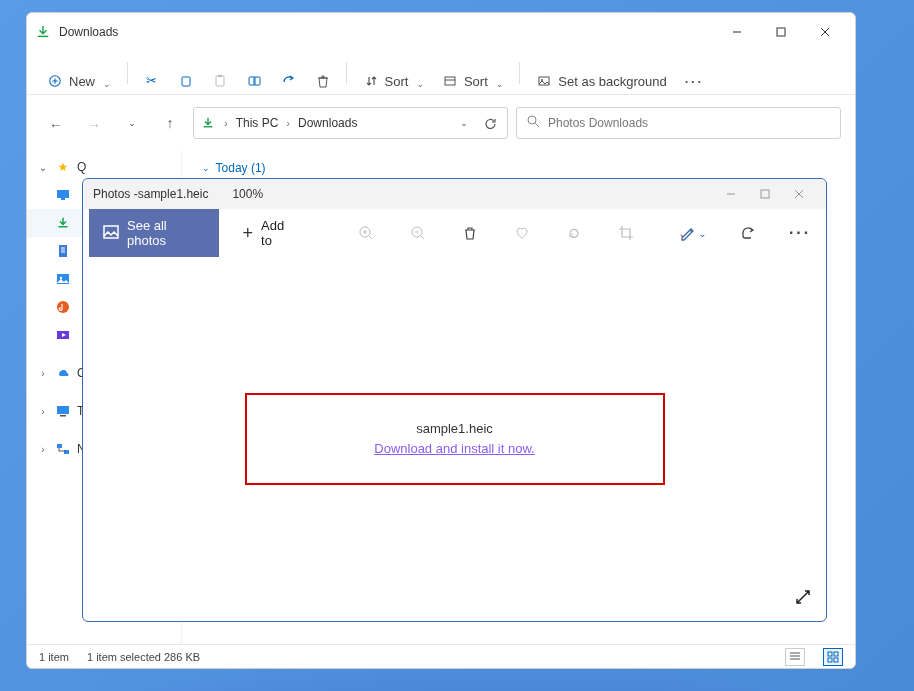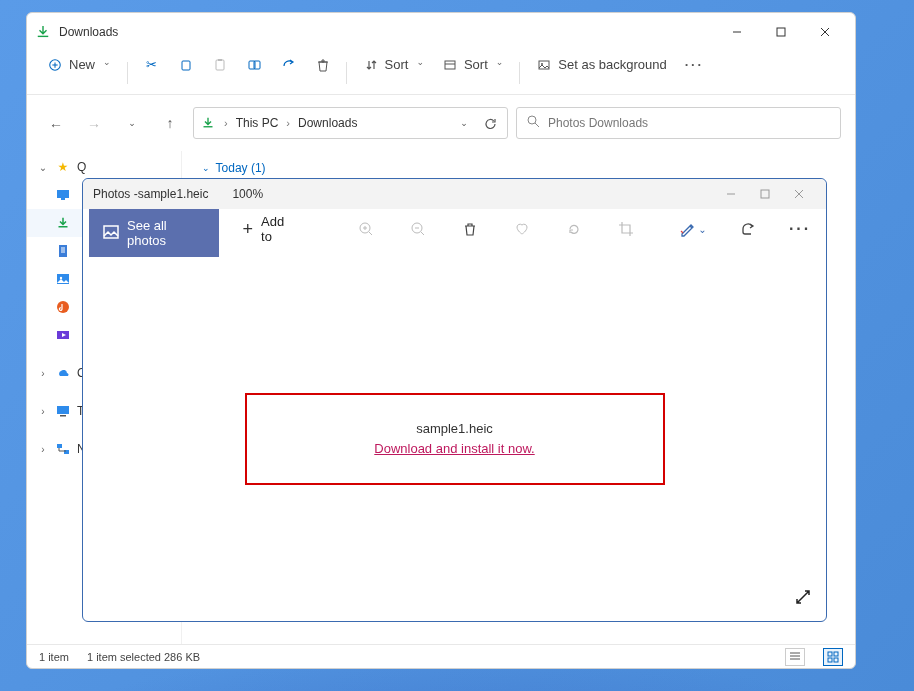--- a/index.html
+++ b/index.html
@@ -32,21 +32,21 @@
   .exp-titlebar .title-icon { width: 16px; height: 16px; margin-right: 8px; display:flex;align-items:center;justify-content:center;}
   .exp-titlebar .title-text { font-size: 12px; color: #333; }
   .exp-titlebar .spacer { flex: 1; }
   .win-btn { width: 44px; height: 30px; display: flex; align-items: center; justify-content: center; color:#555; }
   .exp-toolbar {
     height: 44px; display: flex; align-items: center;
     padding: 0 12px; gap: 2px;
     border-bottom: 1px solid #e8e8e8;
   }
   .tb-btn {
-    height: 32px; padding: 0 8px; display: flex; align-items: flex-start; gap: 6px;
+    height: 32px; padding: 0 8px; display: flex; align-items: flex-end; gap: 6px;
     color: #444; font-size: 13px; border-radius: 4px;
   }
   .tb-sep { width: 1px; height: 22px; background: #e0e0e0; margin: 0 6px; }
   .tb-icon { width: 16px; height: 16px; display:flex;align-items:center;justify-content:center;color:#0067c0;}
   .tb-btn .chev { font-size: 9px; color: #666; margin-left: 2px; }
 
   .exp-addrbar {
     height: 56px; display: flex; align-items: center; gap: 8px;
     padding: 8px 14px;
   }
@@ -103,21 +103,21 @@
   .ph-title {
     height: 30px; background:#f3f3f3; border-radius:6px 6px 0 0;
     display:flex; align-items:center; padding:0 10px;
     font-size:12px; color:#333;
   }
   .ph-title .zoom{margin-left:24px;}
   .ph-title .spacer{flex:1;}
   .ph-title .wbtn{width:34px;height:26px;display:flex;align-items:center;justify-content:center;color:#888;}
 
   .ph-toolbar {
-    height: 48px; display:flex; padding:0 6px; gap:12px;
+    height: 48px; display:flex; align-items:center; padding:0 6px; gap:12px;
   }
   .ph-see-all {
     height:48px; padding:0 14px; background:#5b6fae; color:#fff;
     display:flex;align-items:center; gap:8px; font-size:13px;
   }
   .ph-addto {
     height:40px; padding:0 12px; display:flex;align-items:center;gap:8px;
     font-size:13px; color:#222;
   }
   .ph-spacer-sm{width:14px;}
@@ -128,21 +128,21 @@
 
   .ph-main {
     flex:1; position:relative; display:flex;align-items:center;justify-content:center;
   }
   .err-box {
     border: 2px solid #d40000;
     padding: 24px 40px;
     text-align:center; font-size:13px; color:#333; line-height:1.55;
     min-width:420px;
   }
-  .err-box a { color:#be185d; text-decoration:underline; }
+  .err-box a { color:#8b5cf6; text-decoration:underline; }
   .resize-handle {
     position:absolute; right:14px; bottom:10px;
     color:#333; font-size:18px; transform: rotate(0deg);
   }
 </style>
 </head>
 <body>
 
 <div class="wave"></div>
 

